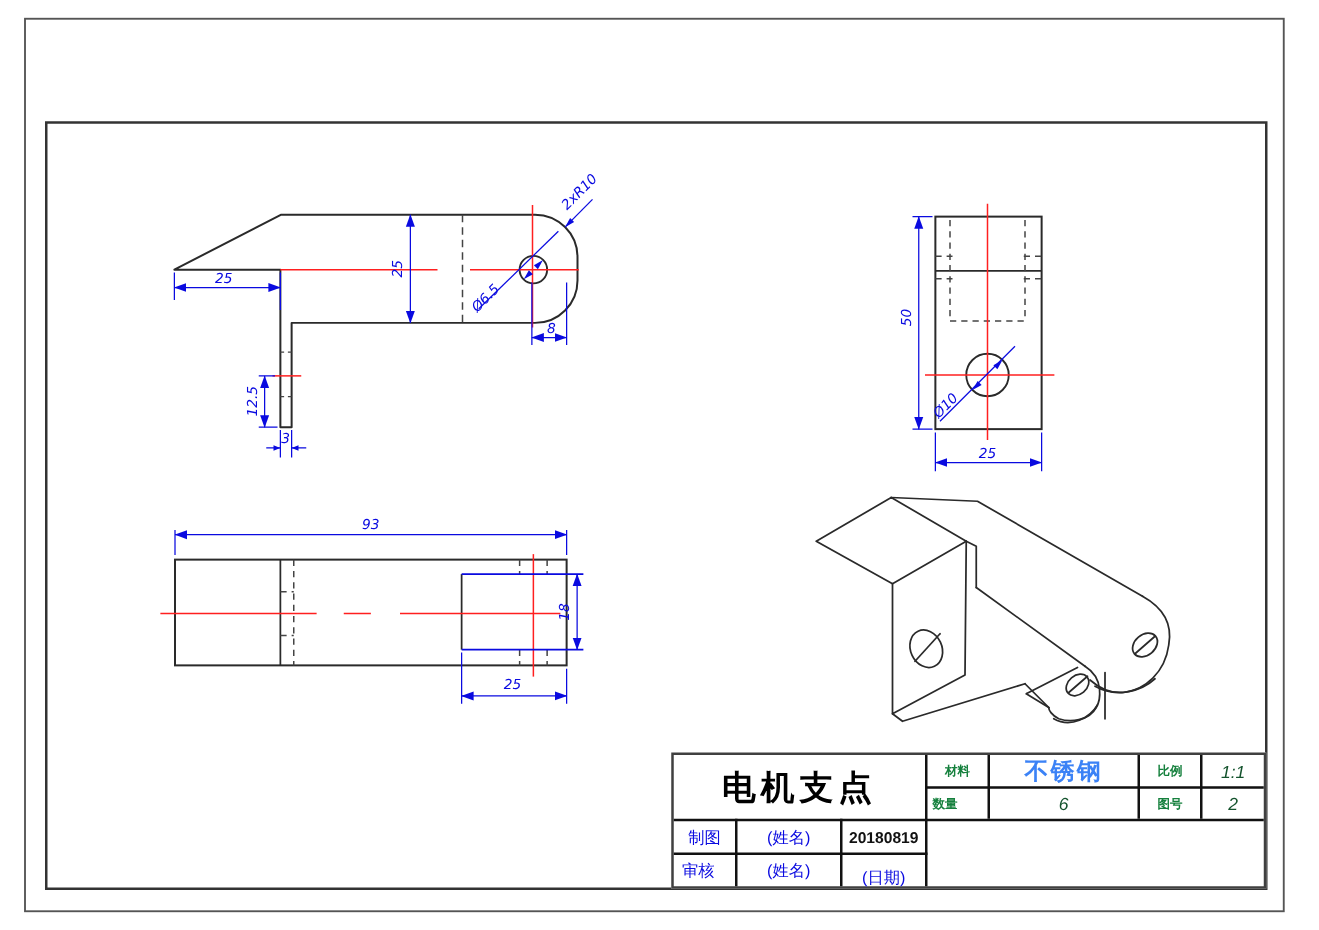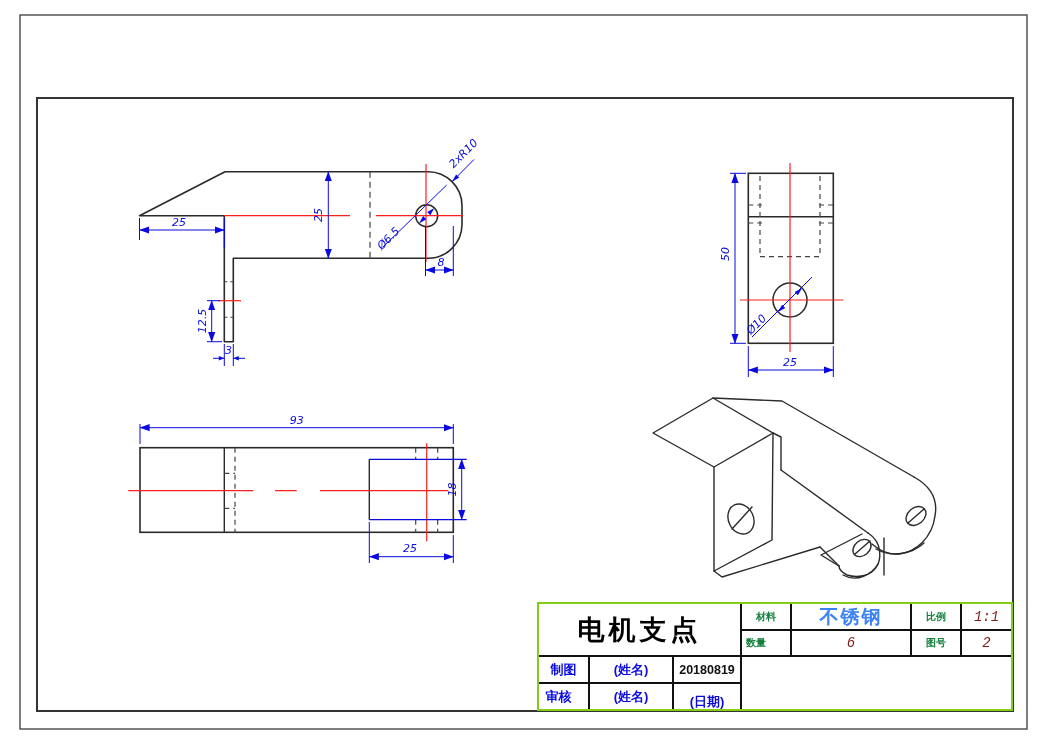--- a/index.html
+++ b/index.html
@@ -3,29 +3,29 @@
 <meta charset="utf-8">
 <style>
   html,body{margin:0;padding:0;background:#ffffff;}
   .sheet{position:relative;width:1055px;height:744px;background:#fff;overflow:hidden;
          font-family:"Liberation Sans", sans-serif;}
   svg{position:absolute;left:0;top:0;}
   .dimtxt{font-family:"DejaVu Sans", sans-serif;font-style:italic;font-size:11px;fill:#0a0ae0;}
 
   
   .tblock{position:absolute;left:537px;top:602px;width:476px;height:109px;
-          border:2px solid #84cc16;box-sizing:border-box;background:#fff;}
+          border:2px solid #404040;box-sizing:border-box;background:#fff;}
   .tb-line{position:absolute;background:#111;}
   .tb-cell{position:absolute;display:flex;align-items:center;justify-content:center;
            box-sizing:border-box;white-space:nowrap;overflow:hidden;}
   .tb-title{font-size:27px;font-weight:bold;color:#000;letter-spacing:4px;}
   .tb-blue{color:#15803d;font-weight:bold;font-size:10px;font-family:Liberation Serif, serif;}
-  .tb-blue-sm{color:#0a0ae0;font-weight:bold;font-size:13px;}
+  .tb-blue-sm{color:#0a0ae0;font-weight:normal;font-size:13px;}
   .tb-black-big{color:#3b82f6;font-weight:bold;font-size:19px;letter-spacing:2px;}
-  .tb-num{color:#7f1d1d;font-size:14px;font-style:italic;font-family:Liberation Mono, monospace;text-align:center;}
+  .tb-num{color:#14532d;font-size:14px;font-style:italic;font-family:Liberation Sans, sans-serif;text-align:center;}
   .tb-date{color:#111;font-size:12.5px;font-weight:bold;}
 </style>
 </head>
 <body>
 
 <div class="sheet">
 
 <svg width="1055" height="744" viewBox="0 0 1055 744">
   <defs>
     <marker id="arrB" viewBox="0 0 10 10" refX="9.6" refY="5" markerWidth="10" markerHeight="10" orient="auto-start-reverse">

